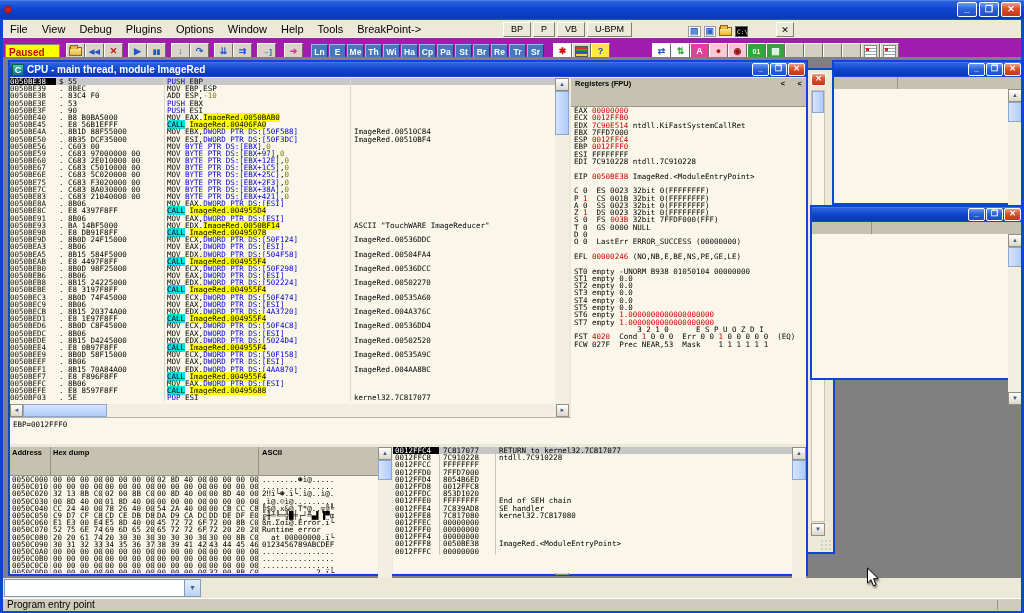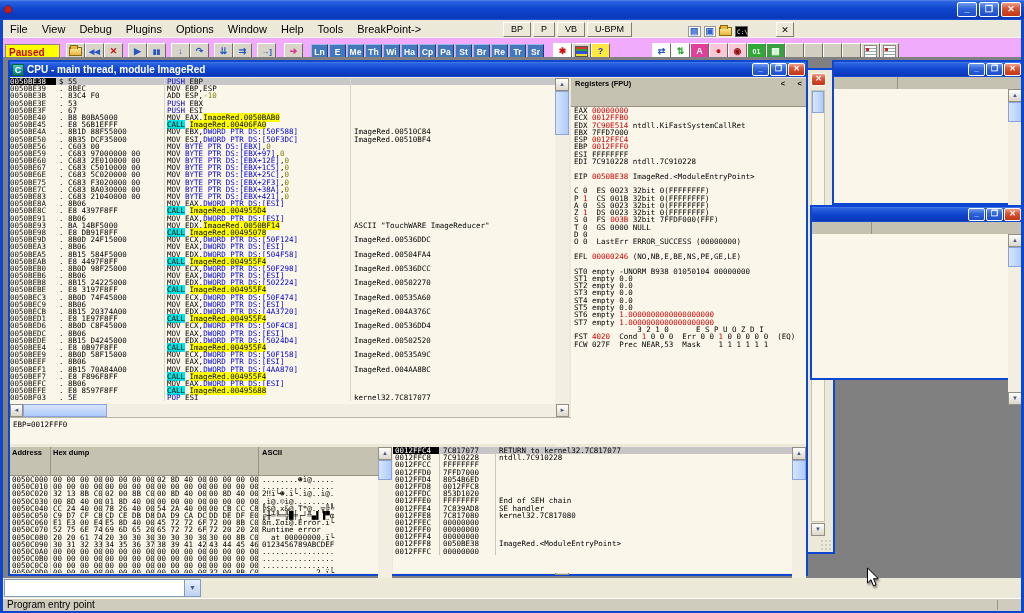--- a/index.html
+++ b/index.html
@@ -27,21 +27,21 @@
     background:#ECE9D8; display:flex; align-items:center; }
   .mi { padding:0 7px; font-size:11px; color:#000; }
   .band { position:absolute; left:500px; top:0; height:17px; display:flex; align-items:flex-end; gap:12px; }
   .bbtn { height:15px; padding:0 7px; font-size:9px; line-height:13px; background:#ECE9D8;
     border:1px solid; border-color:#FFF #807C70 #807C70 #FFF; }
   .band-icons { display:flex; gap:3px; margin-left:44px; align-items:center; }
   .band-x { width:18px; height:15px; margin-left:16px; background:#ECE9D8; text-align:center;
     font-size:9px; line-height:14px; border:1px solid; border-color:#FFF #807C70 #807C70 #FFF; }
 
   
-  .toolbar { position:absolute; left:3px; top:37px; width:1018px; height:28px; background:#f0abfc;
+  .toolbar { position:absolute; left:3px; top:37px; width:1018px; height:28px; background:#a21caf;
     display:flex; align-items:center; padding-left:2px; border-top:1px solid #F4F2E8; }
   .status-box { width:55px; height:16px; background:#FFFF00; color:#CC0000; font-weight:bold;
     font-size:10px; padding-left:3px; line-height:15px; border:1px solid #8A8678; }
   .tbtn { width:19px; height:17px; background:#D8D4C8; border:1px solid; border-color:#FFF #6F6B5F #6F6B5F #FFF;
     display:flex; align-items:center; justify-content:center; flex:none; }
   .tbtn.blank { background:#D2CEC0; }
   .icon-glyph { font-size:9px; line-height:9px; font-weight:bold; padding:0 1px; }
   .letter-btn { width:17px; height:15px; margin-right:1px; background:#4377BE; color:#fff; flex:none;
     font-size:8.5px; font-weight:bold; display:flex; align-items:center; justify-content:center;
     border:1px solid; border-color:#9AB8E0 #1D3E74 #1D3E74 #9AB8E0; }
@@ -379,21 +379,21 @@
         </span>
     </div>
     <div class="cpu-client">
 
       <div class="pane p-dis">
         <div>
             <div class="dr sel"><span class="c-addr">0050BE38</span><span class="c-mark">$</span><span class="c-hex">55</span><span class="c-ins"><span class="tb">PUSH</span><span class="tn"> EBP</span></span><span class="c-cmt"></span></div>
             <div class="dr"><span class="c-addr">0050BE39</span><span class="c-mark">.</span><span class="c-hex">8BEC</span><span class="c-ins"><span class="tn">MOV EBP,ESP</span></span><span class="c-cmt"></span></div>
             <div class="dr"><span class="c-addr">0050BE3B</span><span class="c-mark">.</span><span class="c-hex">83C4 F0</span><span class="c-ins"><span class="tn">ADD ESP,</span><span class="to">-10</span></span><span class="c-cmt"></span></div>
             <div class="dr"><span class="c-addr">0050BE3E</span><span class="c-mark">.</span><span class="c-hex">53</span><span class="c-ins"><span class="tb">PUSH</span><span class="tn"> EBX</span></span><span class="c-cmt"></span></div>
-            <div class="dr"><span class="c-addr">0050BE3F</span><span class="c-mark">.</span><span class="c-hex">67</span><span class="c-ins"><span class="tb">PUSH</span><span class="tn"> ESI</span></span><span class="c-cmt"></span></div>
+            <div class="dr"><span class="c-addr">0050BE3F</span><span class="c-mark">.</span><span class="c-hex">90</span><span class="c-ins"><span class="tb">PUSH</span><span class="tn"> ESI</span></span><span class="c-cmt"></span></div>
             <div class="dr"><span class="c-addr">0050BE40</span><span class="c-mark">.</span><span class="c-hex">B8 B0BA5000</span><span class="c-ins"><span class="tn">MOV EAX,</span><span class="ty">ImageRed.0050BAB0</span></span><span class="c-cmt"></span></div>
             <div class="dr"><span class="c-addr">0050BE45</span><span class="c-mark">.</span><span class="c-hex">E8 56B1EFFF</span><span class="c-ins"><span class="tc">CALL</span><span class="tn"> </span><span class="ty">ImageRed.00406FA0</span></span><span class="c-cmt"></span></div>
             <div class="dr"><span class="c-addr">0050BE4A</span><span class="c-mark">.</span><span class="c-hex">8B1D 88F55000</span><span class="c-ins"><span class="tn">MOV EBX,</span><span class="tb">DWORD PTR DS:[50F588]</span></span><span class="c-cmt">ImageRed.00510C84</span></div>
             <div class="dr"><span class="c-addr">0050BE50</span><span class="c-mark">.</span><span class="c-hex">8B35 DCF35000</span><span class="c-ins"><span class="tn">MOV ESI,</span><span class="tb">DWORD PTR DS:[50F3DC]</span></span><span class="c-cmt">ImageRed.00510BF4</span></div>
             <div class="dr"><span class="c-addr">0050BE56</span><span class="c-mark">.</span><span class="c-hex">C603 00</span><span class="c-ins"><span class="tn">MOV </span><span class="tb">BYTE PTR DS:[EBX]</span><span class="tn">,</span><span class="to">0</span></span><span class="c-cmt"></span></div>
             <div class="dr"><span class="c-addr">0050BE59</span><span class="c-mark">.</span><span class="c-hex">C683 97000000 00</span><span class="c-ins"><span class="tn">MOV </span><span class="tb">BYTE PTR DS:[EBX+97]</span><span class="tn">,</span><span class="to">0</span></span><span class="c-cmt"></span></div>
             <div class="dr"><span class="c-addr">0050BE60</span><span class="c-mark">.</span><span class="c-hex">C683 2E010000 00</span><span class="c-ins"><span class="tn">MOV </span><span class="tb">BYTE PTR DS:[EBX+12E]</span><span class="tn">,</span><span class="to">0</span></span><span class="c-cmt"></span></div>
             <div class="dr"><span class="c-addr">0050BE67</span><span class="c-mark">.</span><span class="c-hex">C683 C5010000 00</span><span class="c-ins"><span class="tn">MOV </span><span class="tb">BYTE PTR DS:[EBX+1C5]</span><span class="tn">,</span><span class="to">0</span></span><span class="c-cmt"></span></div>
             <div class="dr"><span class="c-addr">0050BE6E</span><span class="c-mark">.</span><span class="c-hex">C683 5C020000 00</span><span class="c-ins"><span class="tn">MOV </span><span class="tb">BYTE PTR DS:[EBX+25C]</span><span class="tn">,</span><span class="to">0</span></span><span class="c-cmt"></span></div>
             <div class="dr"><span class="c-addr">0050BE75</span><span class="c-mark">.</span><span class="c-hex">C683 F3020000 00</span><span class="c-ins"><span class="tn">MOV </span><span class="tb">BYTE PTR DS:[EBX+2F3]</span><span class="tn">,</span><span class="to">0</span></span><span class="c-cmt"></span></div>

